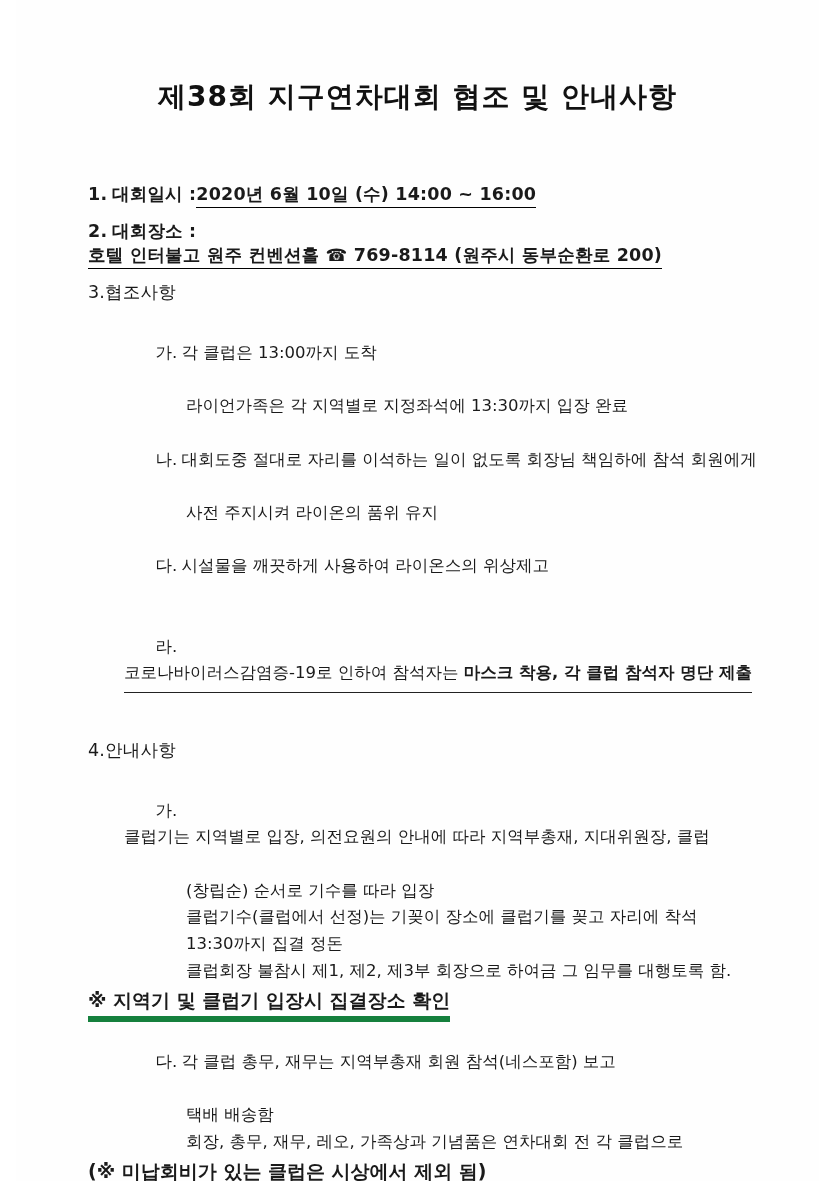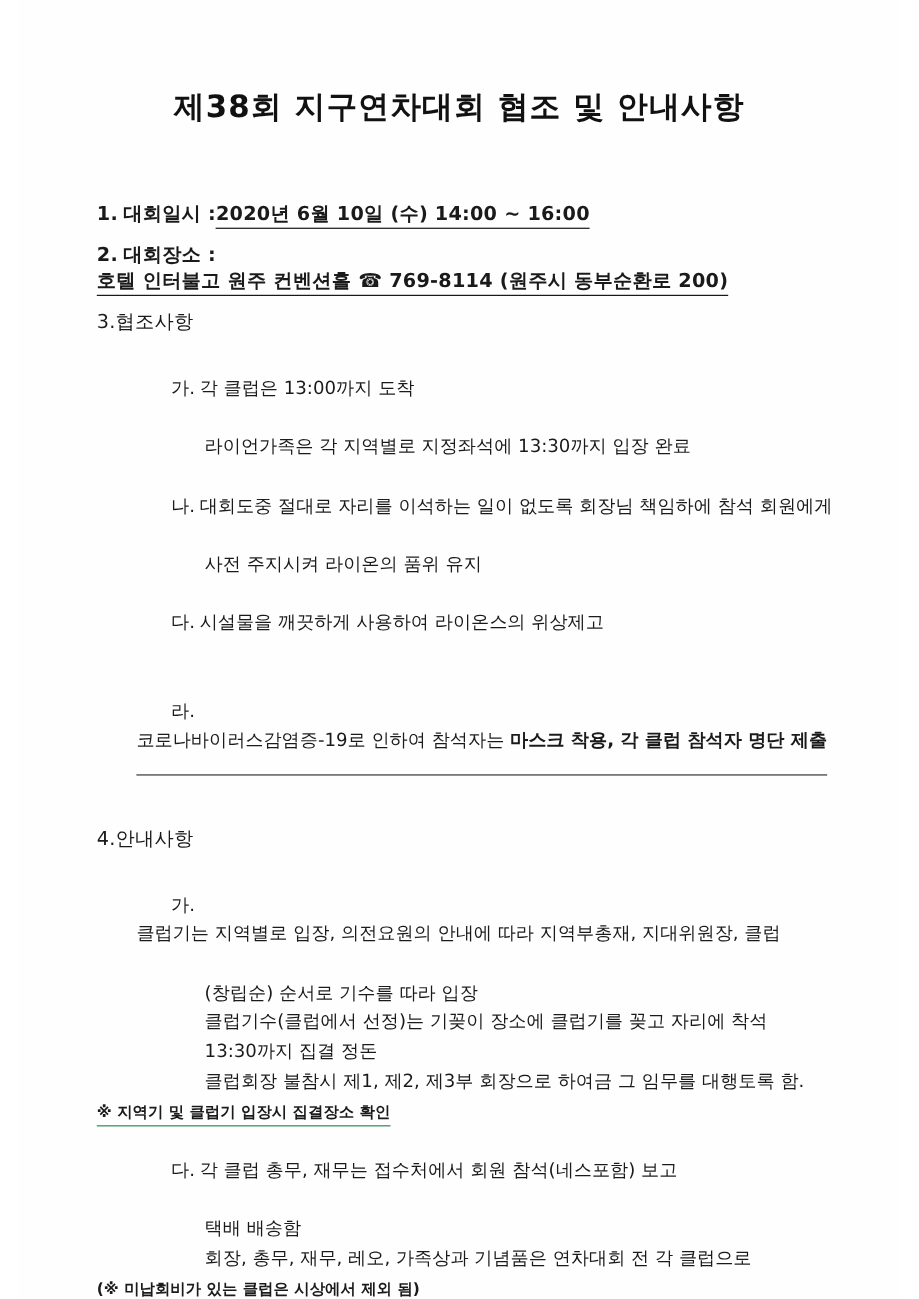--- a/index.html
+++ b/index.html
@@ -71,29 +71,29 @@
     vertical-align: top;
   }
   .cont {
     margin-left: 98px;
     font-size: 16.5px;
     line-height: 1.62;
     white-space: pre-wrap;
   }
   .underline {
     border-bottom: 1px solid #222;
-    padding-bottom: 17px;
+    padding-bottom: 5px;
   }
   .gap-md { height: 18px; }
   .note {
     margin-left: 62px;
     font-weight: 700;
-    font-size: 14px;
+    font-size: 19px;
     line-height: 1.62;
-    border-bottom: 1px solid #15803d;
+    border-bottom: 6px solid #15803d;
     display: inline-block;
     padding-bottom: 1px;
   }
   .note-wrap { margin-left: 0; }
   .inline-strong { font-weight: 700; }
 </style>
 </head>
 <body>
 
 <div class="page">
@@ -142,20 +142,20 @@
       <span class="mk">가.</span><span class="txt">클럽기는 지역별로 입장, 의전요원의 안내에 따라 지역부총재, 지대위원장, 클럽</span>
     </div>
     <div class="cont">(창립순) 순서로 기수를 따라 입장</div>
     <div class="cont">클럽기수(클럽에서 선정)는 기꽂이 장소에 클럽기를 꽂고 자리에 착석</div>
 
     <div class="cont">13:30까지 집결 정돈</div>
     <div class="cont">클럽회장 불참시 제1, 제2, 제3부 회장으로 하여금 그 임무를 대행토록 함.</div>
     <div class="note-wrap cont"><span class="note" style="margin-left:0">※ 지역기 및 클럽기 입장시 집결장소 확인</span></div>
 
     <div class="sub">
-      <span class="mk">다.</span><span class="txt">각 클럽 총무, 재무는 접수처에서 회원 참석(네스포함) 보고</span>
+      <span class="mk">다.</span><span class="txt">각 클럽 총무, 재무는 지역부총재 회원 참석(네스포함) 보고</span>
     </div>
     <div class="cont">택배 배송함</div>
     <div class="cont">회장, 총무, 재무, 레오, 가족상과 기념품은 연차대회 전 각 클럽으로</div>
     <div class="note-wrap cont"><span class="note" style="margin-left:0">(※ 미납회비가 있는 클럽은 시상에서 제외 됨)</span></div>
 
   </div>
 </div>
 
 </body></html>

